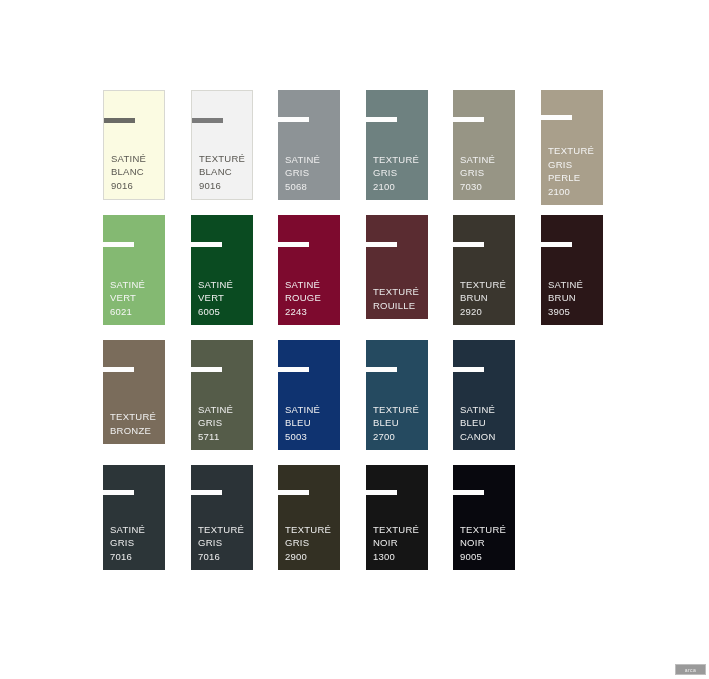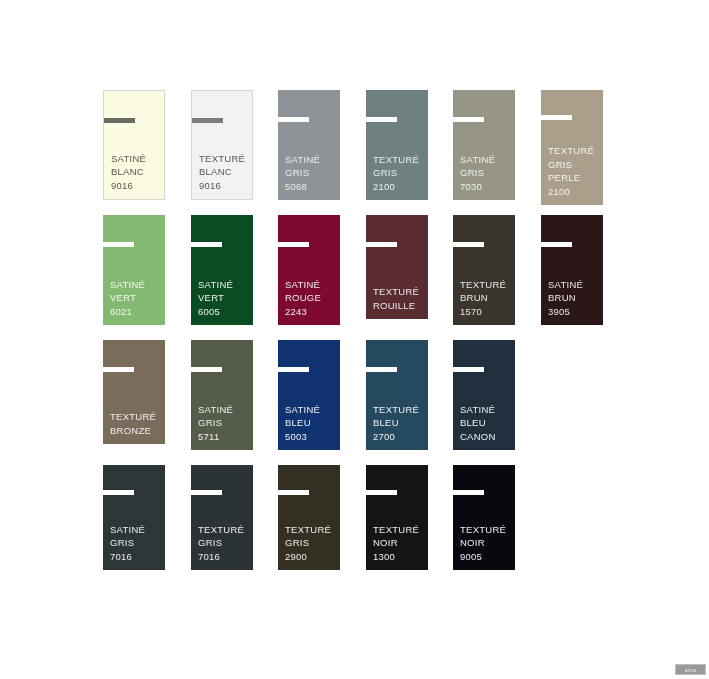--- a/index.html
+++ b/index.html
@@ -161,21 +161,21 @@
       <div class="caption" style="color: rgb(234, 234, 234);">
         <span class="line">TEXTURÉ</span>
         <span class="line">ROUILLE</span>
       </div>
     </div>
     <div class="swatch" style="left: 453px; top: 215px; width: 62px; height: 110px; background: rgb(58, 54, 46);">
       <div class="handle" style="top: 27px; width: 31px; background: rgb(253, 253, 253);"></div>
       <div class="caption" style="color: rgb(232, 232, 232);">
         <span class="line">TEXTURÉ</span>
         <span class="line">BRUN</span>
-        <span class="line">1570</span>
+        <span class="line">2920</span>
       </div>
     </div>
     <div class="swatch" style="left: 541px; top: 215px; width: 62px; height: 110px; background: rgb(43, 23, 24);">
       <div class="handle" style="top: 27px; width: 31px; background: rgb(253, 253, 253);"></div>
       <div class="caption" style="color: rgb(232, 232, 232);">
         <span class="line">SATINÉ</span>
         <span class="line">BRUN</span>
         <span class="line">3905</span>
       </div>
     </div>

